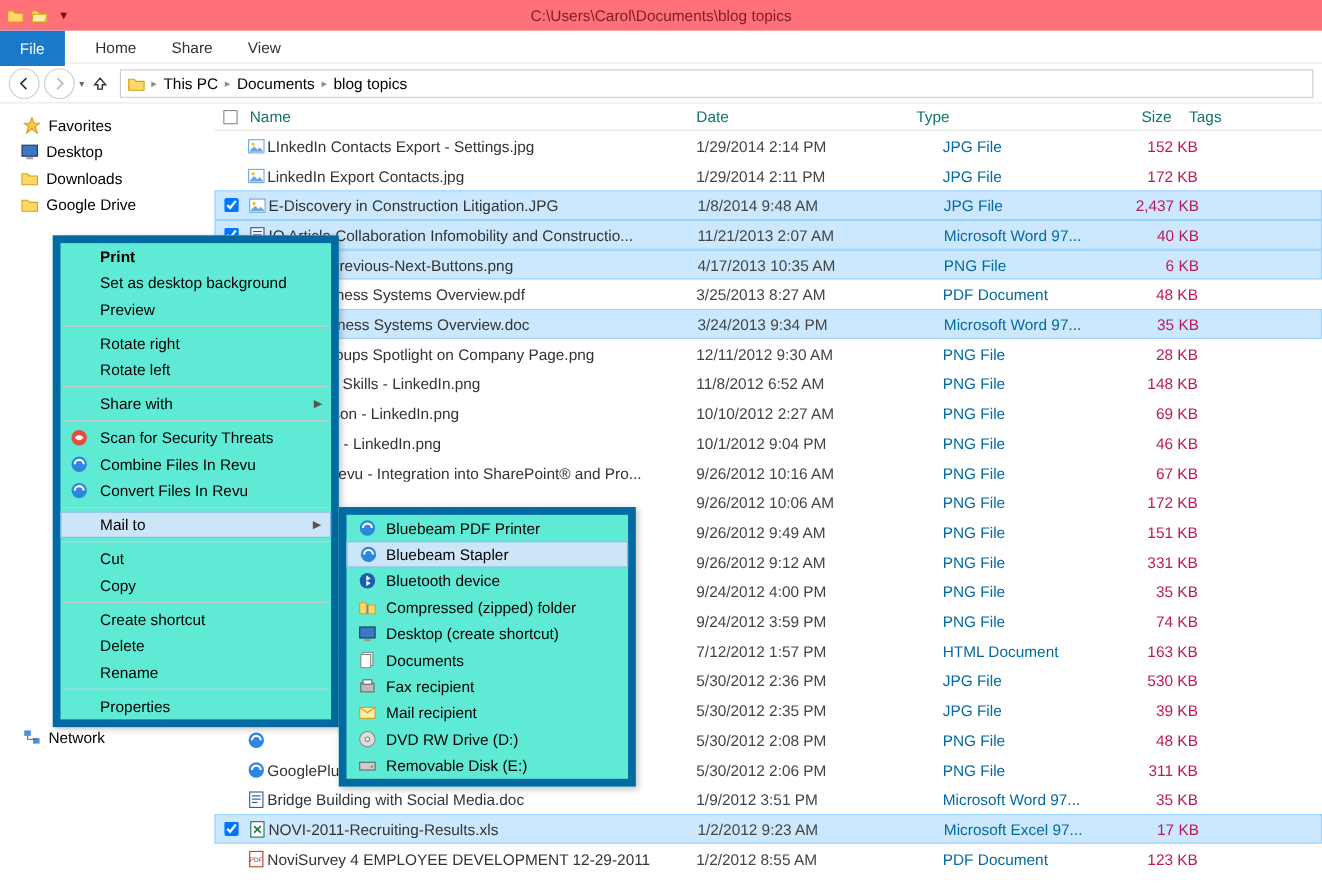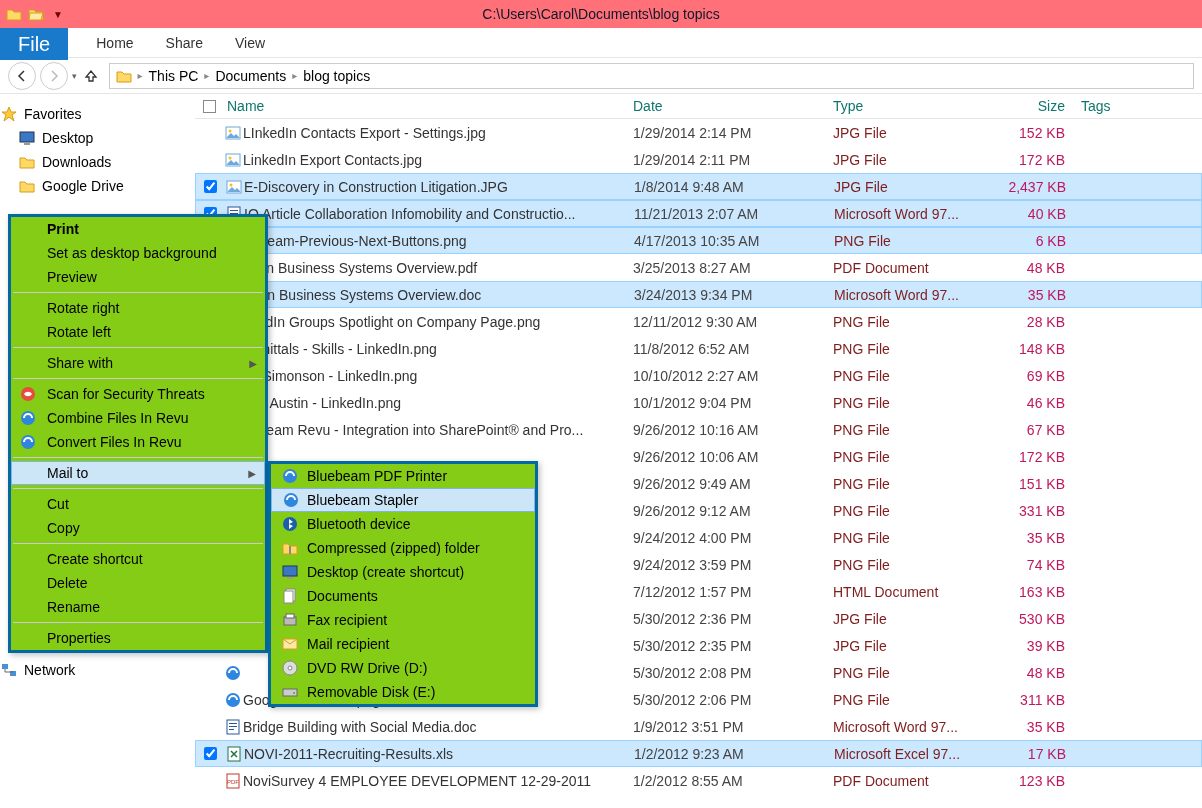--- a/index.html
+++ b/index.html
@@ -2,66 +2,66 @@
 <html><head>
 <meta charset="utf-8">
 <style>
 * { margin: 0; padding: 0; box-sizing: border-box; font-family: "Segoe UI", Tahoma, sans-serif; }
 body { background: #fff; font-size: 14px; color: #000; width: 1202px; height: 808px; overflow: hidden; position: relative; }
 
 
 .title-bar { background: #FF7078; height: 28px; display: flex; align-items: center; padding: 0 4px; }
 .title-icons { display: flex; gap: 2px; align-items: center; }
 .qat-icon { width: 20px; height: 20px; display: flex; align-items: center; justify-content: center; }
-.title-text { position: absolute; left: 50%; transform: translateX(-50%); color: #0f172a; font-size: 14px; width: 600px; text-align: center; }
+.title-text { position: absolute; left: 50%; transform: translateX(-50%); color: #7f1d1d; font-size: 14px; width: 600px; text-align: center; }
 
 
 .ribbon { background: #fff; height: 30px; border-bottom: 1px solid #e5e5e5; display: flex; align-items: stretch; }
-.file-tab { background: #1979CA; color: #fff; padding: 16px 18px; display: flex; align-items: center; font-size: 20px; }
+.file-tab { background: #1979CA; color: #fff; padding: 16px 18px; display: flex; align-items: center; font-size: 14px; }
 .ribbon-tab { padding: 11px 16px; display: flex; align-items: center; color: #333; font-size: 14px; }
 
 
 .navbar { background: #fff; height: 36px; display: flex; align-items: center; padding: 0 8px; gap: 4px; border-bottom: 1px solid #e5e5e5; }
 .nav-btn { width: 28px; height: 28px; border: 1px solid #ccc; border-radius: 50%; display: flex; align-items: center; justify-content: center; color: #666; background: #fff; }
 .nav-btn.enabled { color: #333; }
 .nav-up { width: 20px; height: 20px; display: flex; align-items: center; justify-content: center; color: #333; }
 .addr-bar { flex: 1; height: 26px; border: 1px solid #ccc; display: flex; align-items: center; padding: 0 4px; gap: 4px; margin-left: 4px; }
 .addr-seg { display: flex; align-items: center; gap: 4px; padding: 0 2px; }
 .addr-sep { color: #888; font-size: 10px; }
 
 
 .main { display: flex; height: calc(100% - 94px); }
 .sidebar { width: 195px; padding: 8px 0; overflow: hidden; }
 .side-group { margin-bottom: 14px; }
 .side-item { display: flex; align-items: center; gap: 6px; padding: 3px 6px 3px 18px; font-size: 14px; }
-.side-item.root { font-weight: normal; padding-left: 0; }
+.side-item.root { font-weight: normal; padding-left: 20px; }
 .side-icon { width: 18px; height: 18px; display: inline-flex; align-items: center; justify-content: center; }
 
 
 .filelist { flex: 1; }
 .col-headers { display: flex; padding: 4px 0; border-bottom: 1px solid #e5e5e5; color: #0f766e; font-size: 14px; }
 .col-check { width: 28px; display: flex; align-items: center; justify-content: center; }
 .col-name { width: 410px; padding-left: 4px; }
 .col-date { width: 200px; }
 .col-type { width: 150px; }
 .col-size { width: 90px; text-align: right; padding-right: 8px; }
 .col-tags { width: 100px; padding-left: 8px; }
 
 .file-rows { }
 .file-row { display: flex; align-items: center; height: 27px; font-size: 14px; color: #333; }
 .file-row.sel { background: #CCE8FF; border: 1px solid #99D1FF; height: 27px; }
 .fr-check { width: 28px; display: flex; align-items: center; justify-content: center; }
 .fr-icon { width: 20px; display: flex; align-items: center; justify-content: center; }
 .fr-name { width: 390px; white-space: nowrap; overflow: hidden; text-overflow: ellipsis; }
 .fr-date { width: 200px; color: #444; }
-.fr-type { width: 150px; color: #7f1d1d; white-space: nowrap; overflow: hidden; text-overflow: ellipsis; }
+.fr-type { width: 150px; color: #0369a1; white-space: nowrap; overflow: hidden; text-overflow: ellipsis; margin-left: 24px; }
 .fr-size { width: 90px; text-align: right; padding-right: 8px; color: #be185d; }
 
 
-.ctx-menu { position: absolute; background: #84cc16; border: 3px solid #0369a1; box-shadow: 2px 2px 6px rgba(0,0,0,0.25); font-size: 14px; }
+.ctx-menu { position: absolute; background: #5eead4; border: 7px solid #0369a1; box-shadow: 2px 2px 6px rgba(0,0,0,0.25); font-size: 14px; margin-left: 40px; }
 .ctx-main { left: 8px; top: 214px; width: 260px; }
 .ctx-item { display: flex; align-items: center; padding: 4px 10px 4px 36px; position: relative; min-height: 24px; }
 .ctx-item.bold { font-weight: bold; }
 .ctx-item .ctx-icon { position: absolute; left: 8px; width: 18px; height: 18px; display: flex; align-items: center; justify-content: center; }
 .ctx-item .arrow { position: absolute; right: 8px; font-size: 10px; color: #555; }
 .ctx-sep { height: 1px; background: #ccc; margin: 3px 2px; }
 .ctx-item.hover { background: #cde6f7; border: 1px solid #7eb4ea; padding: 3px 9px 3px 35px; }
 
 .ctx-sub { left: 268px; top: 461px; width: 270px; }
 .ctx-sub .ctx-item { }

